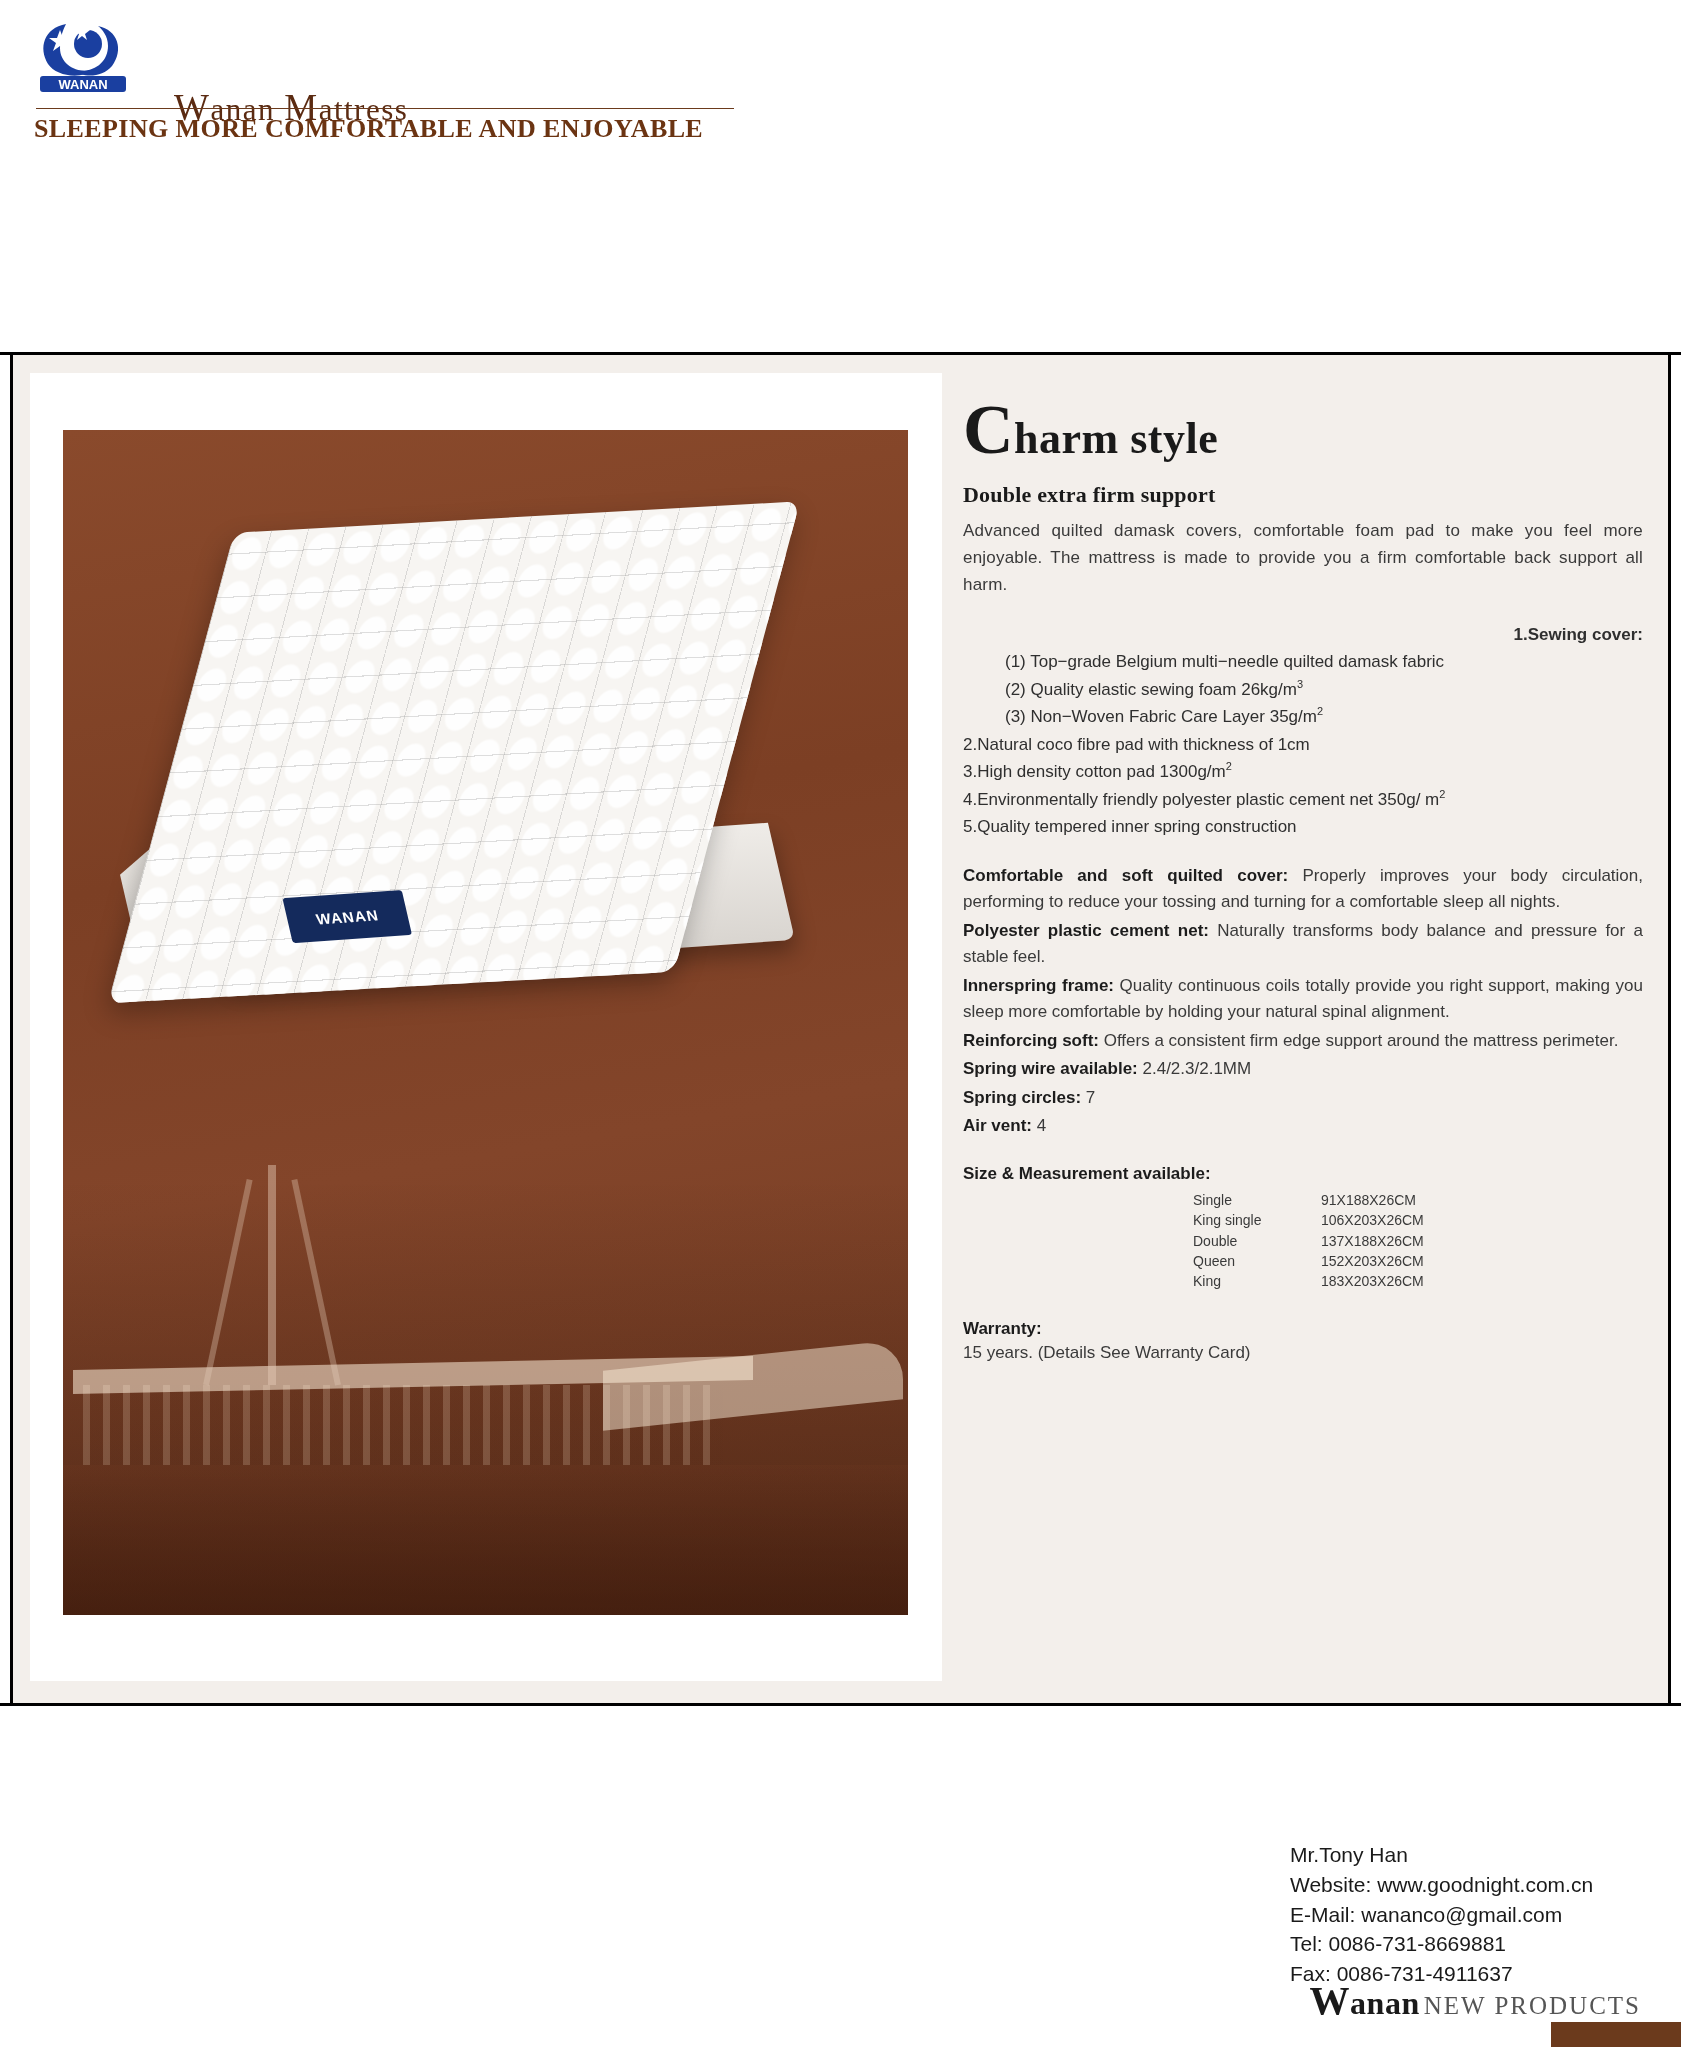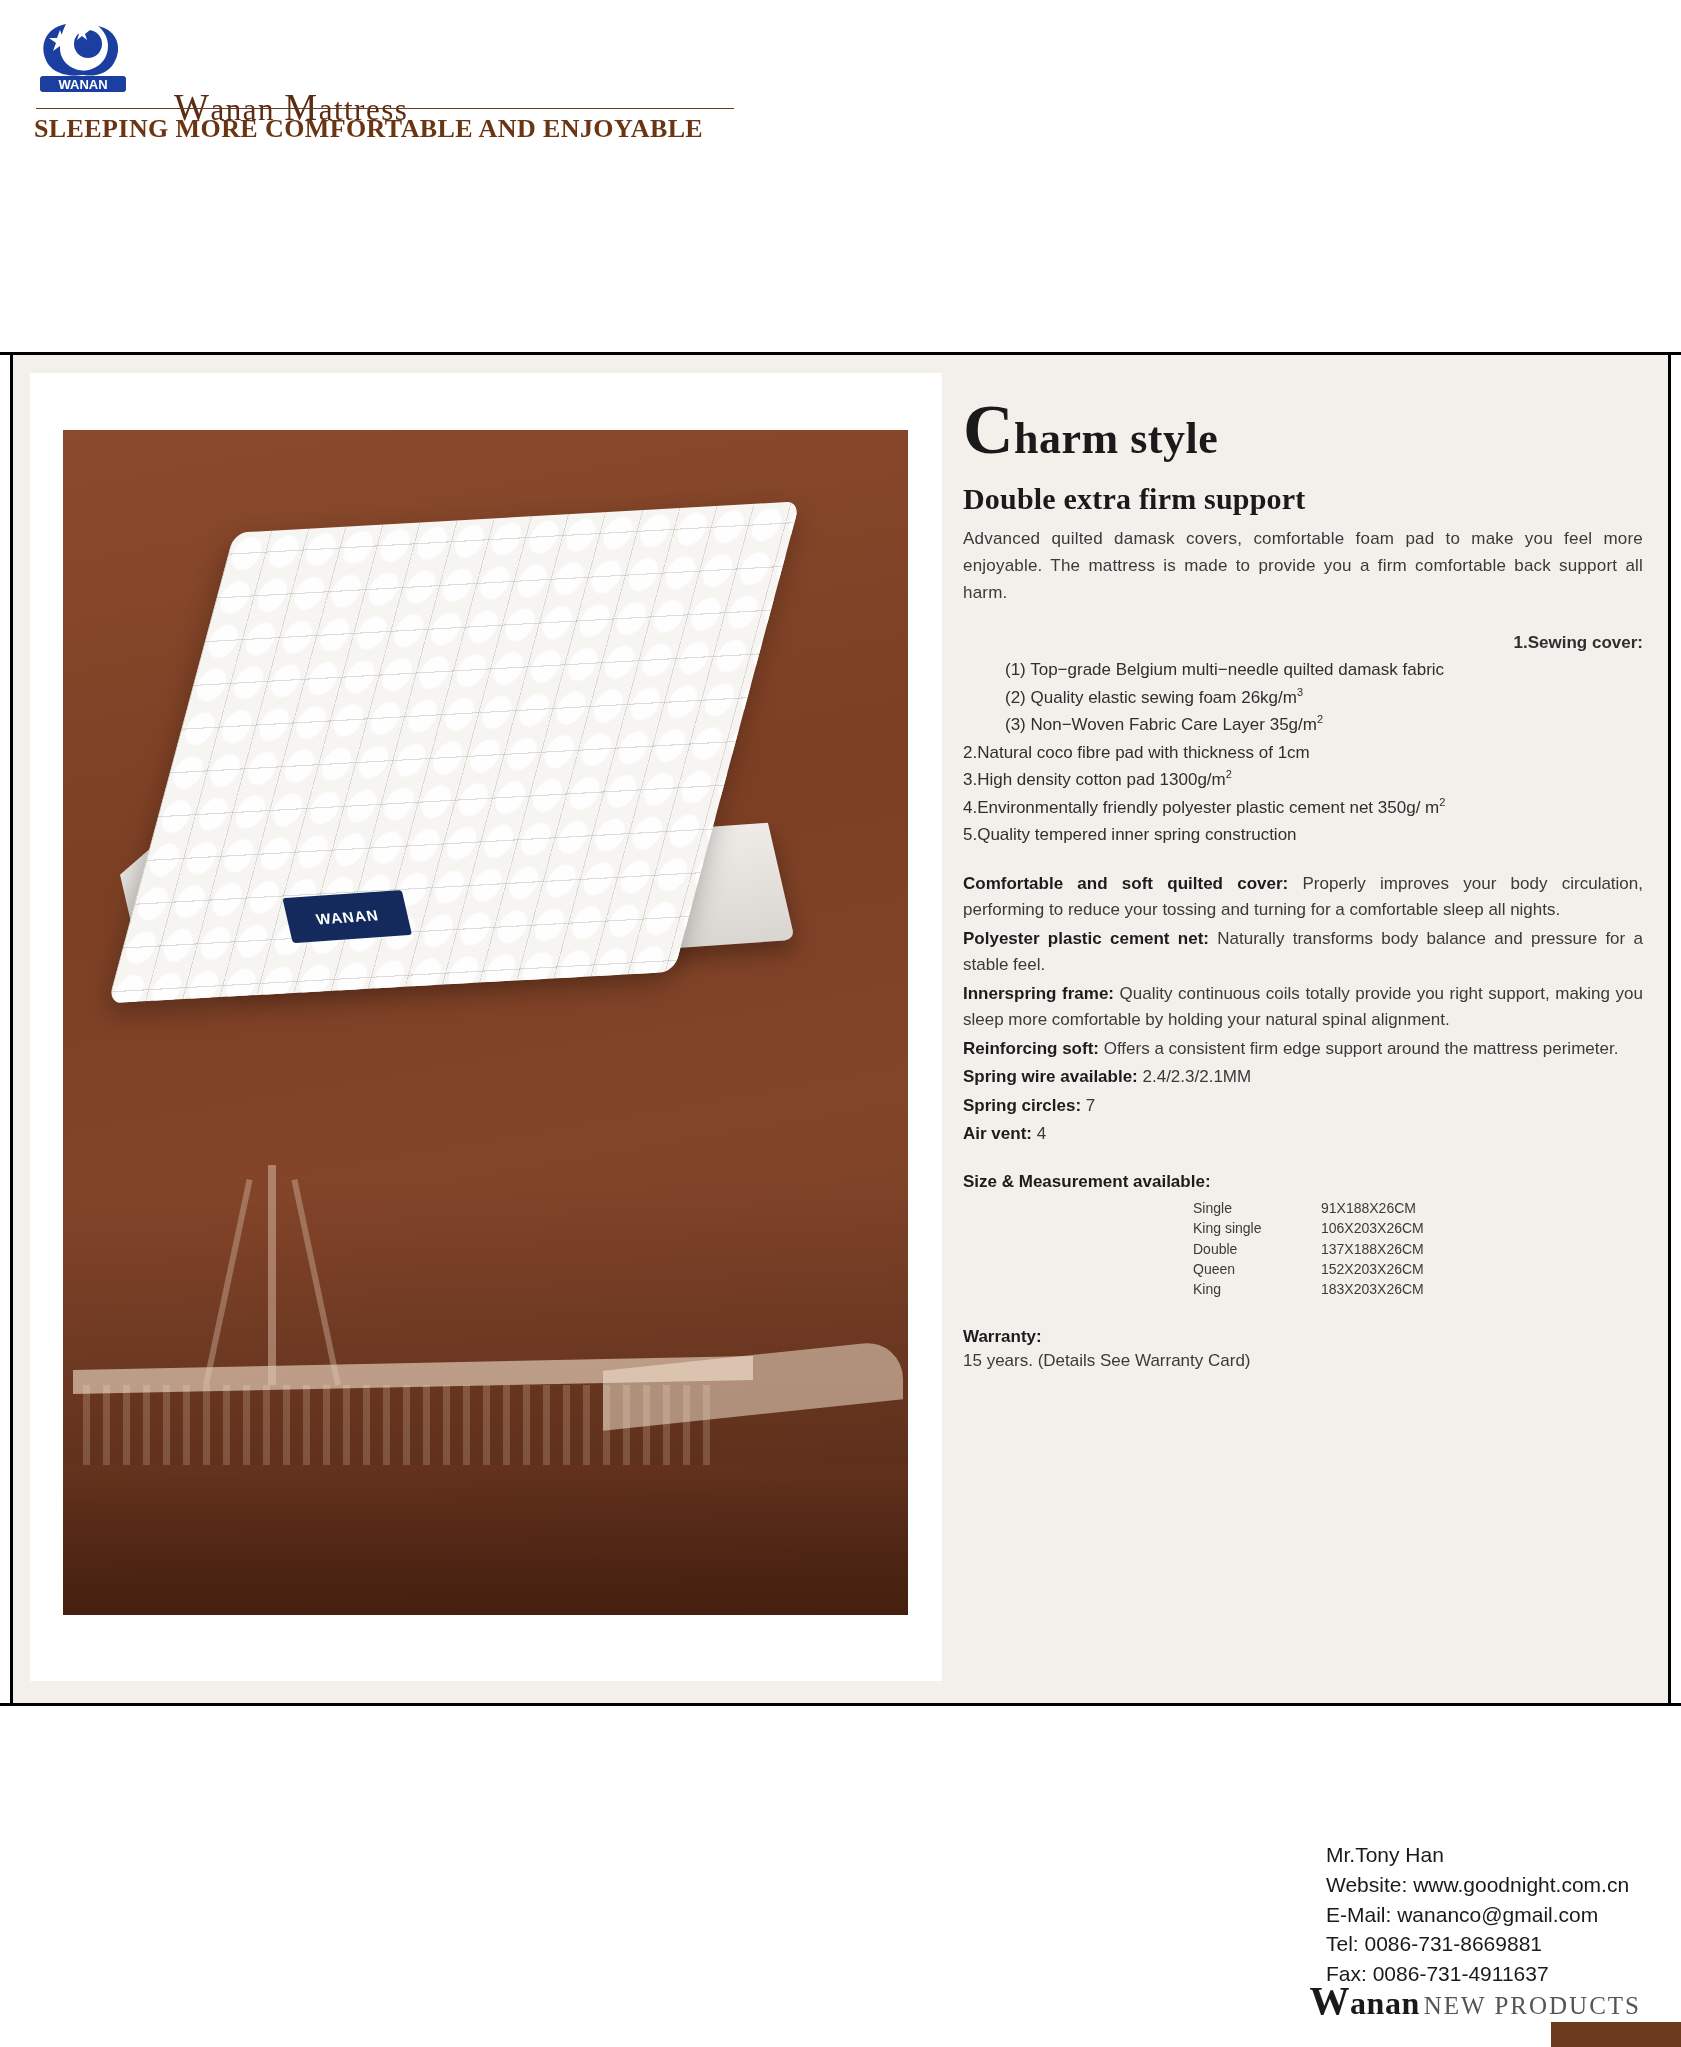--- a/index.html
+++ b/index.html
@@ -280,21 +280,21 @@
     letter-spacing: 0.5px;
     color: #1a1a1a;
     margin: 0 0 10px 0;
   }
   .title .drop {
     font-size: 70px;
     line-height: 0.7;
   }
   .subtitle {
     font-family: "Liberation Serif", serif;
-    font-size: 30px;
+    font-size: 22px;
     font-weight: bold;
     color: #1a1a1a;
     margin: 18px 0 10px 0;
     letter-spacing: 0.2px;
   }
   .intro {
     font-size: 17px;
     line-height: 1.58;
     text-align: justify;
     color: #3a3a3a;
@@ -348,21 +348,20 @@
   }
 
   
   .footer-contact {
     position: absolute;
     left: 1290px;
     top: 1840px;
     font-size: 21px;
     line-height: 1.42;
     color: #1a1a1a;
-    margin-left: 36px;
   }
   .footer-brand {
     position: absolute;
     right: 40px;
     top: 1977px;
     font-family: "Liberation Serif", serif;
     color: #1a1a1a;
     white-space: nowrap;
   }
   .footer-brand .wanan {

